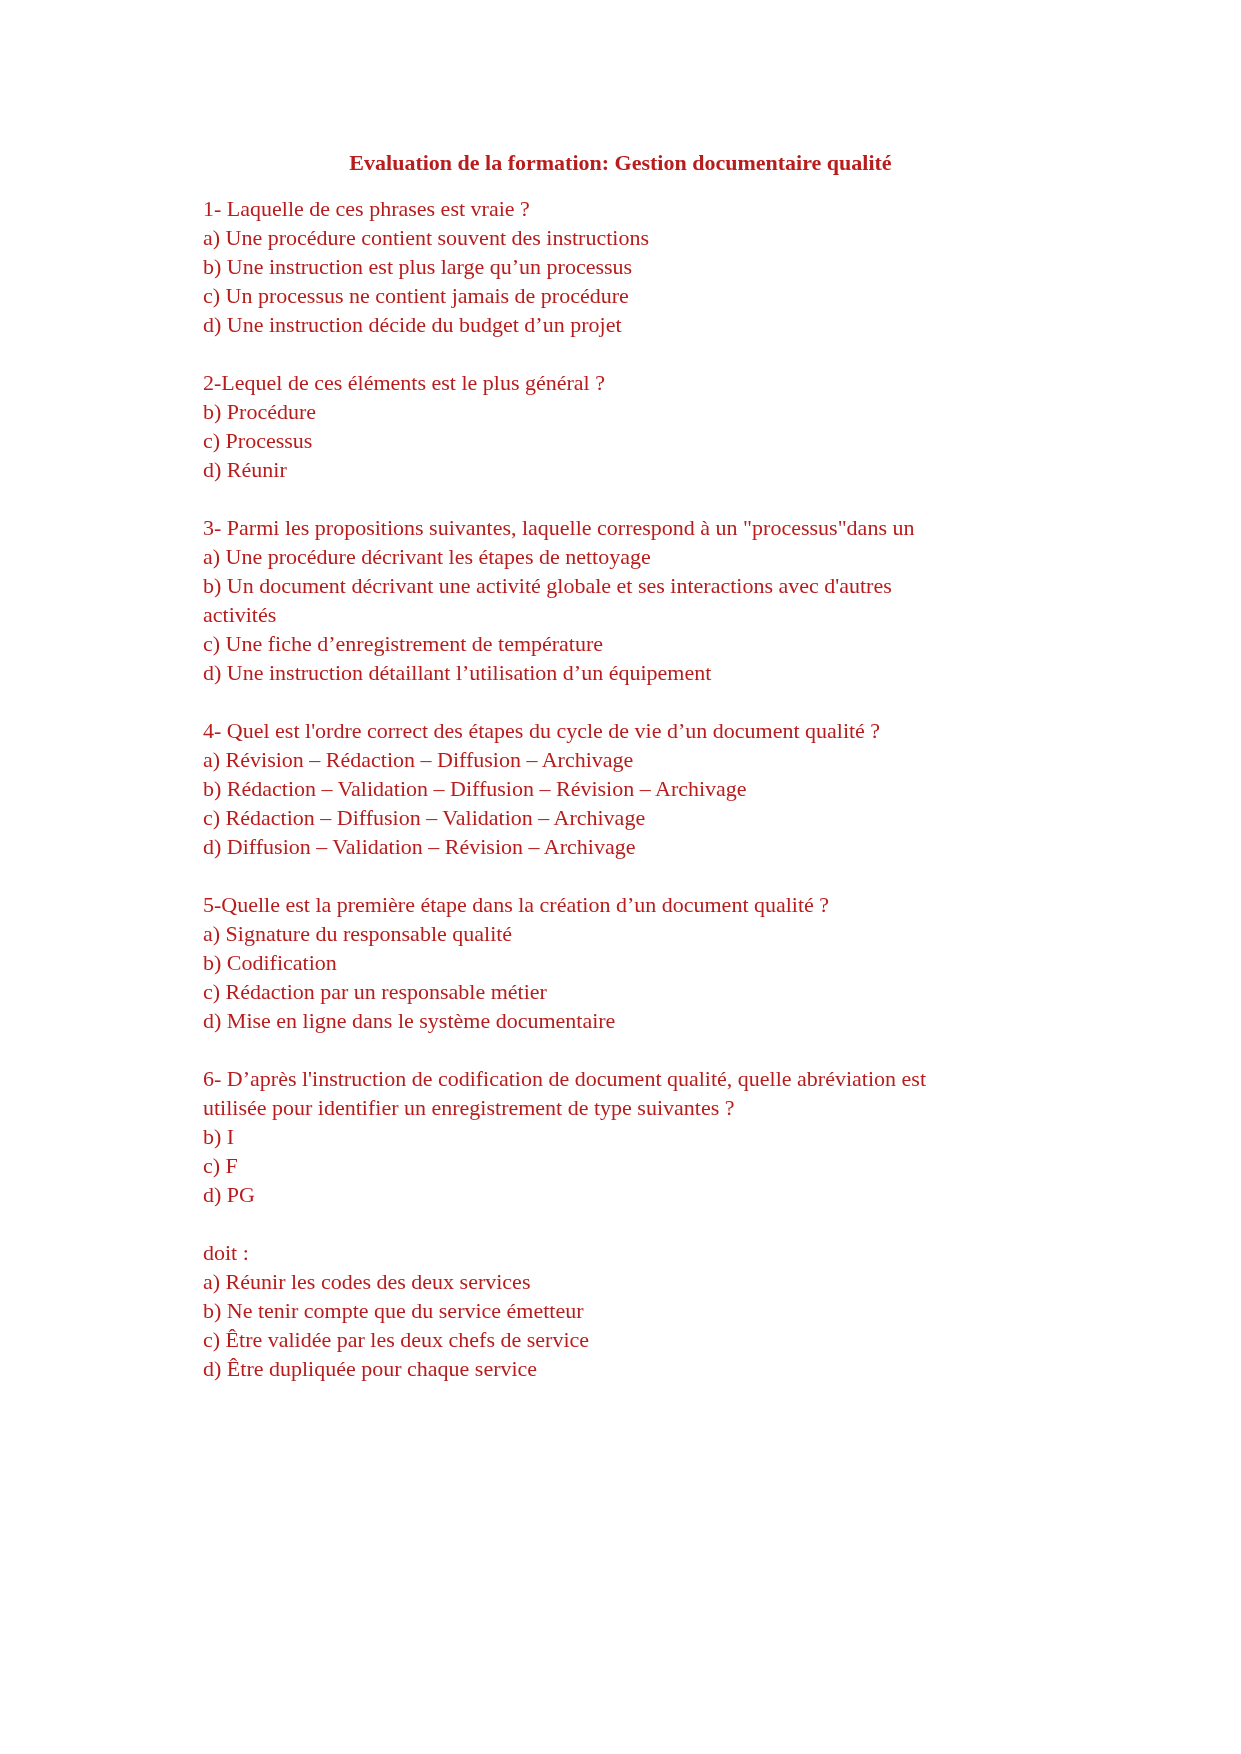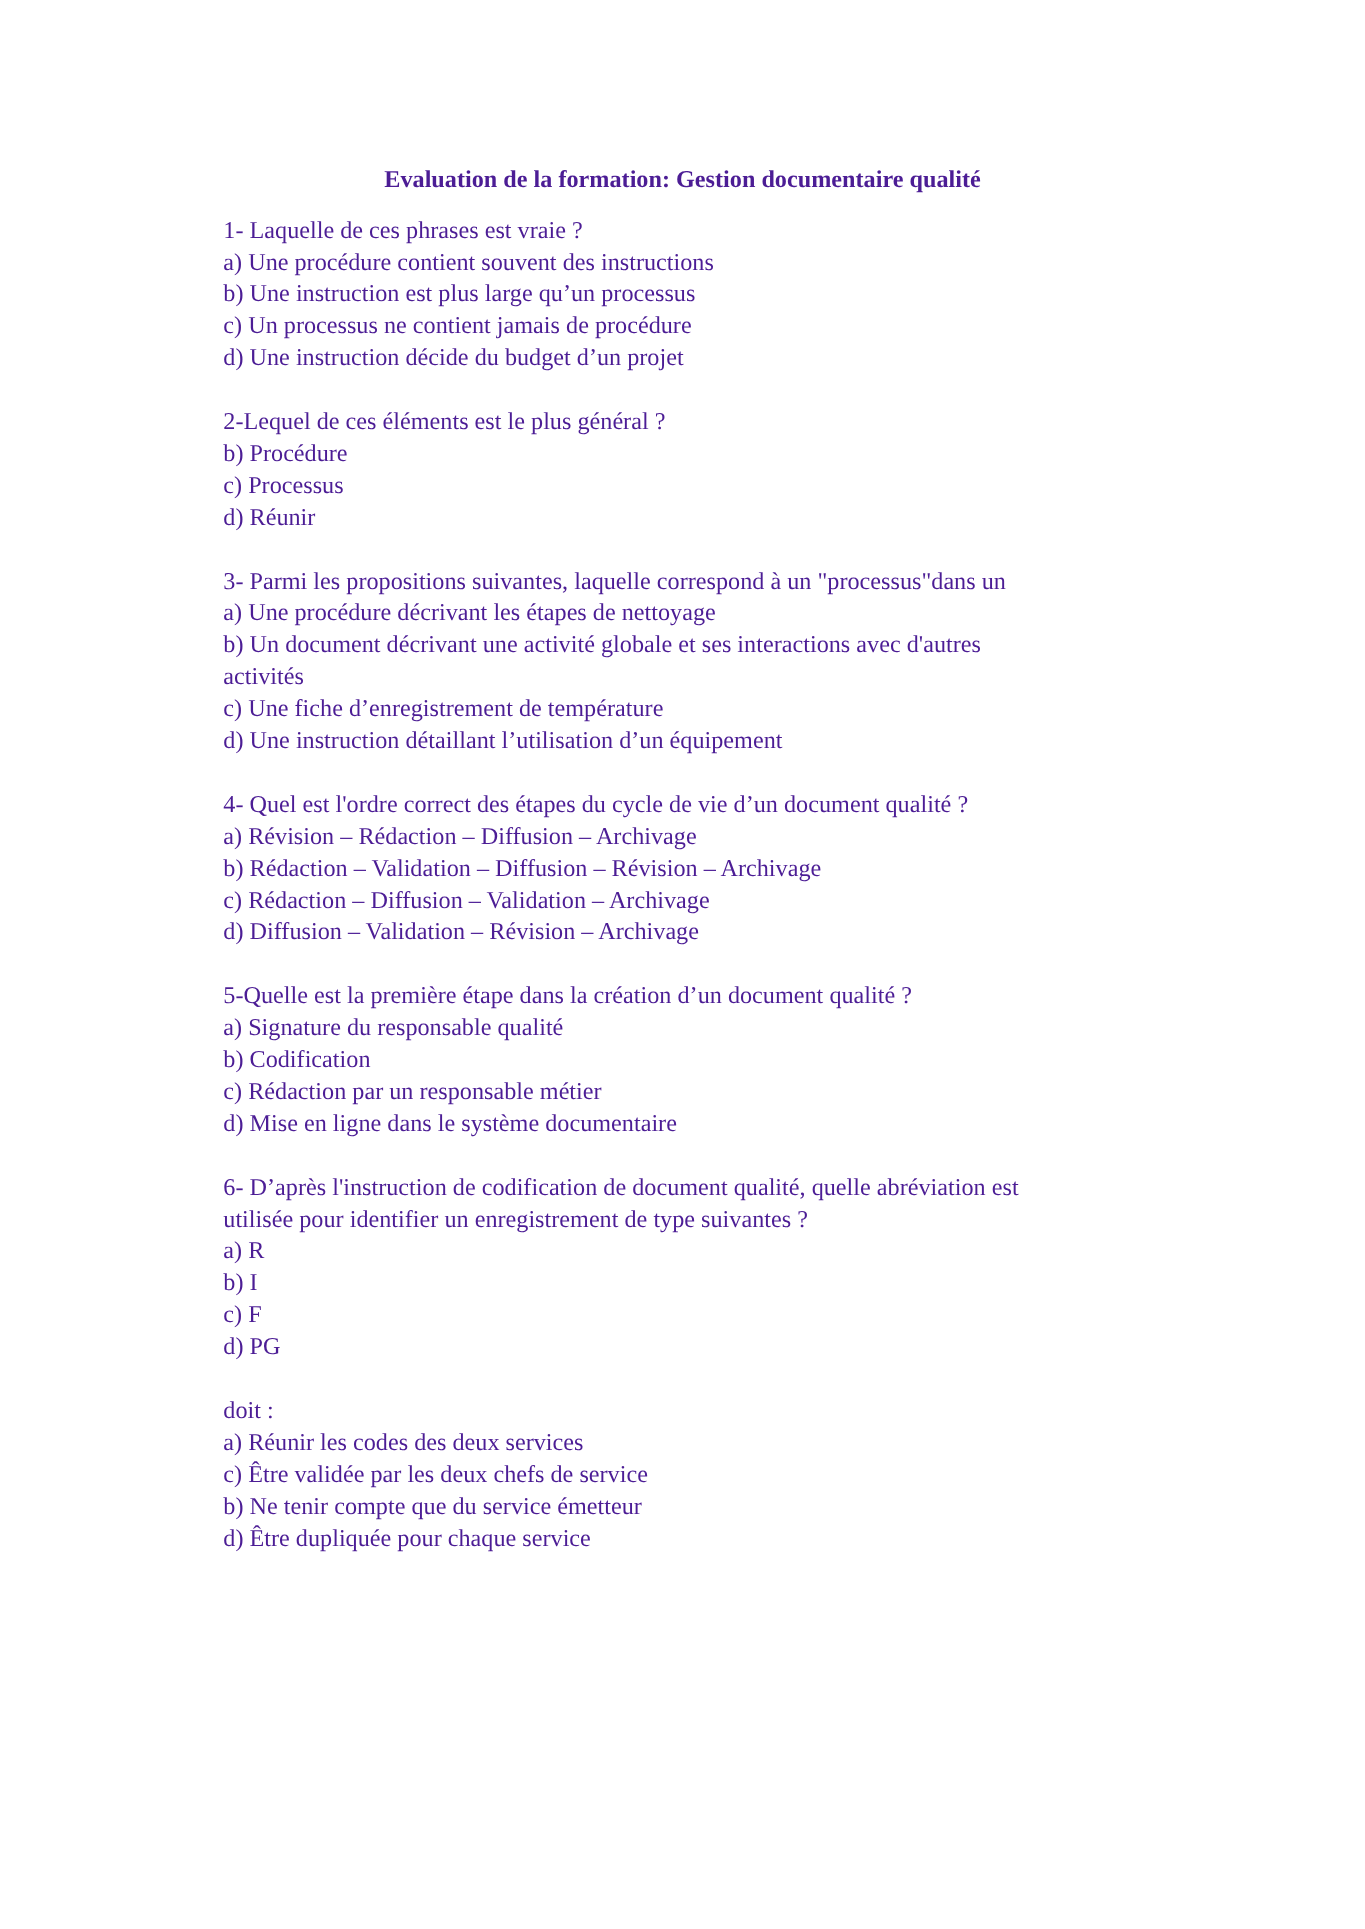--- a/index.html
+++ b/index.html
@@ -5,21 +5,21 @@
   html, body {
     margin: 0;
     padding: 0;
     background: #ffffff;
   }
   .page {
     position: relative;
     width: 1241px;
     height: 1754px;
     background: #ffffff;
-    color: #4c1d95;
+    color: #b91c1c;
     font-family: "Liberation Serif", "DejaVu Serif", serif;
     overflow: hidden;
   }
   .doc-title {
     position: absolute;
     left: 0;
     right: 0;
     top: 148px;
     text-align: center;
     font-size: 22px;
@@ -79,26 +79,25 @@
       <section class="question-block">
         <div class="line q-line">5-Quelle est la première étape dans la création d’un document qualité ?</div>
         <div class="line opt-line">a) Signature du responsable qualité</div>
         <div class="line opt-line">b) Codification</div>
         <div class="line opt-line">c) Rédaction par un responsable métier</div>
         <div class="line opt-line">d) Mise en ligne dans le système documentaire</div>
       </section>
       <section class="question-block">
         <div class="line q-line">6- D’après l'instruction de codification de document qualité, quelle abréviation est</div>
         <div class="line q-line">utilisée pour identifier un enregistrement de type suivantes ?</div>
-        <div class="line opt-line">a) R</div>
         <div class="line opt-line">b) I</div>
         <div class="line opt-line">c) F</div>
         <div class="line opt-line">d) PG</div>
       </section>
       <section class="question-block">
         <div class="line q-line">doit :</div>
         <div class="line opt-line">a) Réunir les codes des deux services</div>
+        <div class="line opt-line">b) Ne tenir compte que du service émetteur</div>
         <div class="line opt-line">c) Être validée par les deux chefs de service</div>
-        <div class="line opt-line">b) Ne tenir compte que du service émetteur</div>
         <div class="line opt-line">d) Être dupliquée pour chaque service</div>
       </section>
     </div>
 </div>
 
 </body></html>

